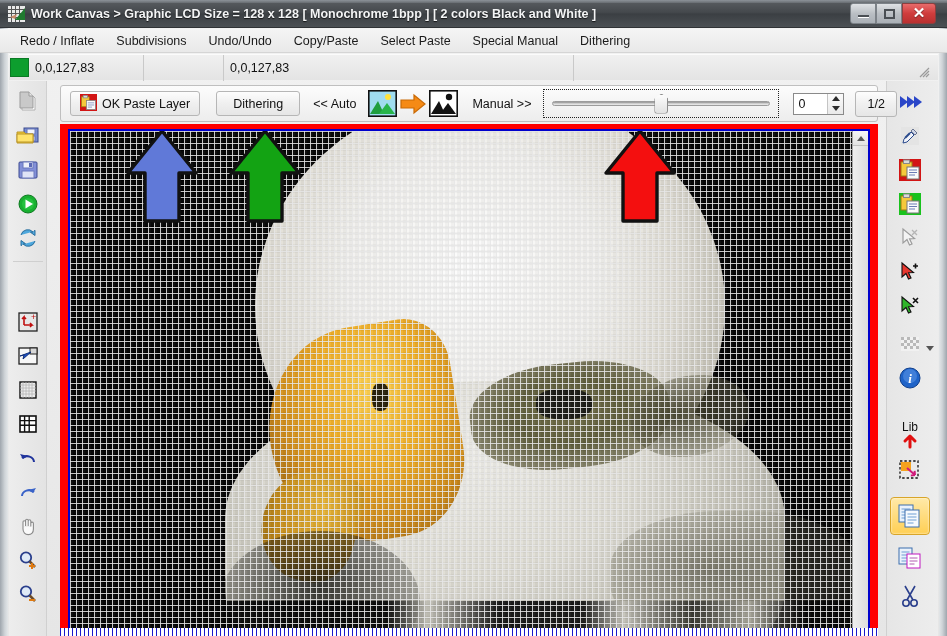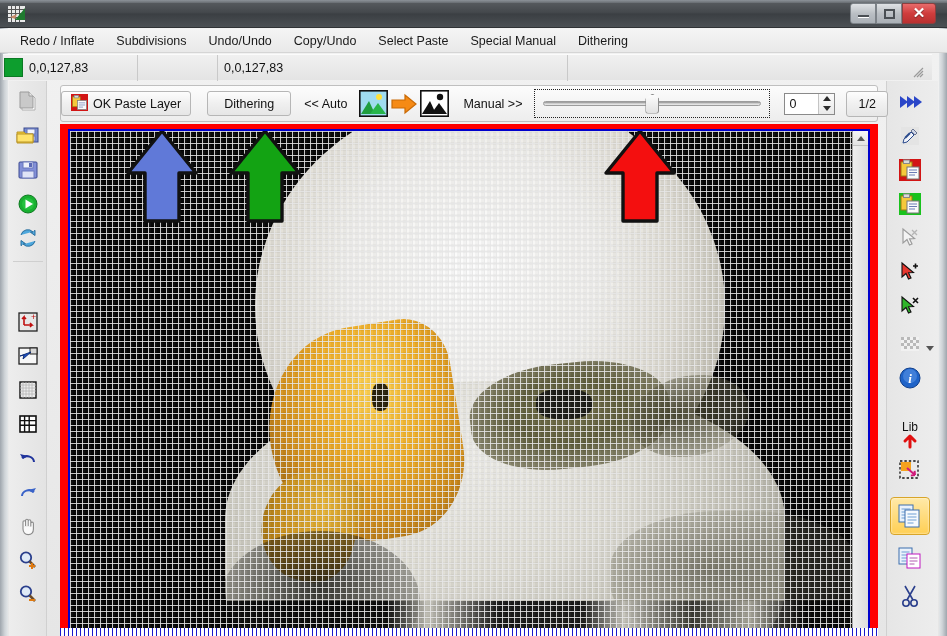--- a/index.html
+++ b/index.html
@@ -43,21 +43,21 @@
       text-shadow:0 1px 1px rgba(0,0,0,.45); font-family:"Liberation Serif",serif; }
 
   
   .menubar { position:absolute; left:0; top:29px; width:947px; height:24px;
       background:linear-gradient(180deg,#f4f4f4,#e9e9e9); border-bottom:1px solid #d5d5d5;
       display:flex; align-items:center; padding-left:9px; }
   .menu-item { font-size:12.5px; color:#1a1a1a; padding:2px 11px; white-space:nowrap;
       cursor:default; }
 
   
-  .statusbar { position:absolute; left:3px; top:54px; width:929px; height:26px;
+  .statusbar { position:absolute; left:9px; top:54px; width:929px; height:26px;
       background:linear-gradient(180deg,#f0f0f0,#e4e4e4);
       border-top:1px solid #fbfbfb; display:flex; align-items:center; }
   .sb-cell { height:26px; display:flex; align-items:center; border-right:1px solid #c9c9c9; }
   .sb-sw { width:19px; height:19px; background:#0d9e2e; border:1px solid #0a7a24; margin-left:1px; }
   .sb-text { font-size:12.5px; color:#111; padding:0 6px; white-space:nowrap; }
   .sb-cell.c1 { width:135px; }
   .sb-cell.c2 { width:80px; }
   .sb-cell.c3 { width:350px; justify-content:flex-start; }
   .sb-grip { position:absolute; right:8px; bottom:4px; width:12px; height:12px; }
 
@@ -140,38 +140,39 @@
     <div class="title-icon">
       <svg width="17" height="16" viewBox="0 0 17 16">
         <rect x="0" y="0" width="17" height="16" fill="#e9e9e9"></rect>
         <g stroke="#555" stroke-width="1">
           <path d="M0 3.5h17M0 7.5h17M0 11.5h17M3.5 0v16M7.5 0v16M11.5 0v16"></path>
         </g>
         <path d="M7 14 L17 14 L17 2 Z" fill="#1f7a2f"></path>
         <path d="M2 11 L9 8 L7 13 Z" fill="#c98b6b"></path>
       </svg>
     </div>
+    <div class="title-text">Work Canvas &gt; Graphic LCD Size = 128 x 128 [ Monochrome 1bpp ] [ 2 colors Black and White ]</div>
     <div class="winbtns">
       <div class="wbtn min">
         <div class="glyph-min"></div>
       </div>
       <div class="wbtn max">
         <div class="glyph-max"></div>
       </div>
       <div class="wbtn close">
         <span class="glyph-x">✕</span>
       </div>
     </div>
   </div>
 
   <div class="menubar">
     <div class="menu-item">Redo / Inflate</div>
     <div class="menu-item">Subdivisions</div>
     <div class="menu-item">Undo/Undo</div>
-    <div class="menu-item">Copy/Undo</div>
+    <div class="menu-item">Copy/Paste</div>
     <div class="menu-item">Select Paste</div>
     <div class="menu-item">Special Manual</div>
     <div class="menu-item">Dithering</div>
   </div>
 
   <div class="statusbar">
     <div class="sb-cell c1">
       <div class="sb-sw"></div>
       <span class="sb-text">0,0,127,83</span>
     </div>
@@ -450,21 +451,21 @@
       <svg width="22" height="24" viewBox="0 0 22 24">
         <path d="M6 2 L14 16 M16 2 L8 16" stroke="#2a3f8c" stroke-width="1.6" fill="none"></path>
         <circle cx="7" cy="19" r="3.2" fill="none" stroke="#2a3f8c" stroke-width="1.6"></circle>
         <circle cx="15" cy="19" r="3.2" fill="none" stroke="#2a3f8c" stroke-width="1.6"></circle>
       </svg>
     </div>
   </div>
 
   <div class="edbar">
 
-    <div class="btn" style="">
+    <div class="btn" style="margin-left:9px">
       <span>
         <svg width="17" height="17" viewBox="0 0 24 24">
           <rect x="0" y="0" width="24" height="24" fill="#d21414"></rect>
           <rect x="2" y="4" width="11" height="14" fill="#f5c93c" stroke="#9c7a14"></rect>
           <rect x="4.5" y="2" width="6" height="3.5" fill="#d9d9d9" stroke="#888"></rect>
           <rect x="9" y="9" width="13" height="13" fill="#fafafa" stroke="#777"></rect>
           <g stroke="#6a7bb5" stroke-width="1">
               <path d="M11 12.5h9M11 15.5h9M11 18.5h6"></path>
             </g>
         </svg>

